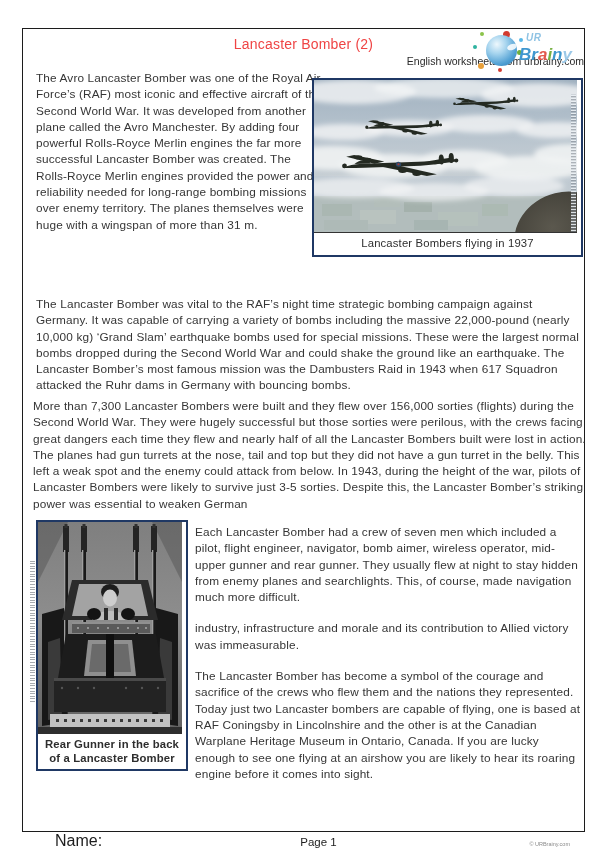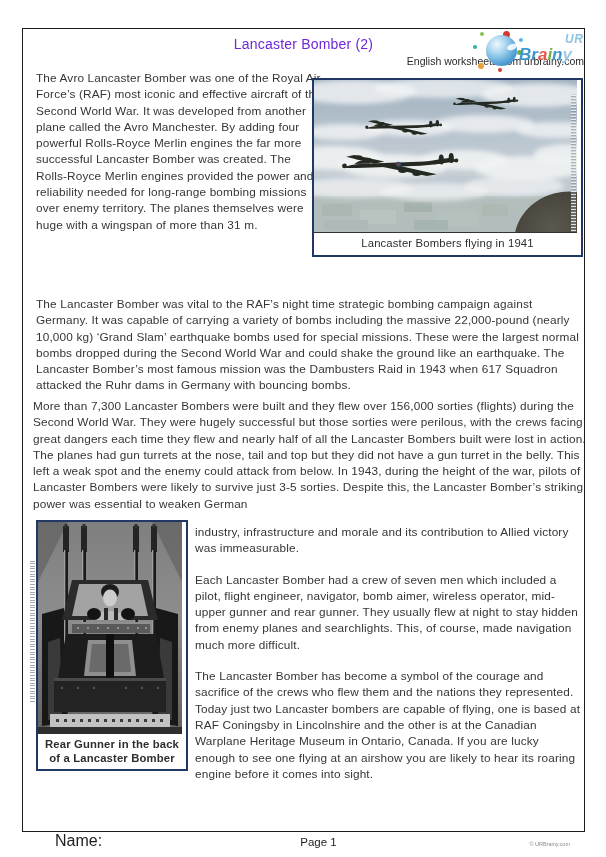--- a/index.html
+++ b/index.html
@@ -1,34 +1,34 @@
 <!DOCTYPE html>
 <html><head>
 <meta charset="utf-8">
 <style>
   html,body{margin:0;padding:0;background:#ffffff;}
   body{width:606px;height:857px;position:relative;font-family:"Liberation Sans",sans-serif;-webkit-font-smoothing:antialiased;}
   .sheet{position:absolute;left:22px;top:28px;width:561px;height:802px;border:1.6px solid #1c1c1c;background:#fff;}
   
-  .page-title{position:absolute;left:0;right:0;top:7px;text-align:center;font-size:14px;color:#6d28d9;letter-spacing:.2px;}
+  .page-title{position:absolute;left:0;right:0;top:7px;text-align:center;font-size:14px;color:#ef4444;letter-spacing:.2px;}
   .page-subtitle{position:absolute;left:0;right:0;top:26px;text-align:right;font-size:10.5px;color:#2a2a2a;}
   
   .logo{position:absolute;top:2px;right:6px;width:106px;height:44px;}
   .bubble{position:absolute;left:14px;top:4px;width:31px;height:31px;border-radius:50%;
     background:radial-gradient(circle at 35% 30%,#eef8fd 0%,#a6d4ee 32%,#4f9fd3 68%,#2c75ab 100%);}
   .shine{position:absolute;left:21px;top:9px;width:10px;height:6px;border-radius:50%;background:rgba(255,255,255,.85);transform:rotate(-22deg);}
   .dot{position:absolute;border-radius:50%;}
   .d1{left:31px;top:0;width:7px;height:7px;background:#d23b30;}
   .d2{left:45px;top:19px;width:5px;height:5px;background:#6fae3e;}
   .d3{left:6px;top:32px;width:6px;height:6px;background:#e9a03a;}
   .d4{left:8px;top:1px;width:4px;height:4px;background:#8bc34a;}
   .d5{left:26px;top:37px;width:4px;height:4px;background:#d23b30;}
   .d6{left:47px;top:7px;width:4px;height:4px;background:#58b7e8;}
   .d7{left:1px;top:14px;width:4px;height:4px;background:#2fb3a0;}
-  .logo-ur{position:absolute;left:54px;top:1px;font-size:12px;font-weight:bold;font-style:italic;color:#8fc3e4;letter-spacing:.5px;margin-left:39px;}
+  .logo-ur{position:absolute;left:54px;top:1px;font-size:10px;font-weight:bold;font-style:italic;color:#8fc3e4;letter-spacing:.5px;}
   .logo-brainy{position:absolute;left:47px;top:14px;font-size:17px;font-weight:bold;font-style:italic;letter-spacing:0;}
   
   .para{position:absolute;font-size:11.8px;line-height:16.3px;color:#353535;letter-spacing:.15px;margin:0;text-align:left;}
   .p1{left:13px;top:41px;width:287px;}
   .p2{left:13px;top:267px;width:551px;}
   .p3{left:10px;top:369px;width:553px;}
   .rightcol{position:absolute;left:172px;top:495px;width:387px;}
   .rightcol p{font-size:11.8px;line-height:16.3px;color:#353535;letter-spacing:.15px;margin:0 0 15px 0;}
   
   .figure{position:absolute;border:2px solid #1f3864;background:#fff;margin:0;padding:0;}
@@ -142,21 +142,21 @@
       <use href="#lanc" transform="translate(138,16) scale(0.56) rotate(-2)"></use>
       <use href="#lanc" transform="translate(50,38) scale(0.66) rotate(-1)"></use>
       <g transform="translate(26,72) rotate(-2)">
         <use href="#lanc"></use>
         <circle cx="58" cy="14.3" r="2.6" fill="#2e4a6b"></circle>
         <circle cx="58" cy="14.3" r="1.1" fill="#a83a30"></circle>
       </g>
 
       <ellipse cx="252" cy="158" rx="52" ry="46" fill="url(#prop)" transform="rotate(-14 252 158)"></ellipse>
     </svg>
-    <figcaption class="figcap">Lancaster Bombers flying in 1941</figcaption>
+    <figcaption class="figcap">Lancaster Bombers flying in 1937</figcaption>
     <div class="credit credit-top"></div>
   </figure>
 
   <p class="para p2">The Lancaster Bomber was vital to the RAF’s night time strategic bombing campaign against Germany. It was capable of carrying a variety of bombs including the massive 22,000-pound (nearly 10,000 kg) ‘Grand Slam’ earthquake bombs used for special missions. These were the largest normal bombs dropped during the Second World War and could shake the ground like an earthquake. The Lancaster Bomber’s most famous mission was the Dambusters Raid in 1943 when 617 Squadron attacked the Ruhr dams in Germany with bouncing bombs.</p>
   <p class="para p3">More than 7,300 Lancaster Bombers were built and they flew over 156,000 sorties (flights) during the Second World War. They were hugely successful but those sorties were perilous, with the crews facing great dangers each time they flew and nearly half of all the Lancaster Bombers built were lost in action. The planes had gun turrets at the nose, tail and top but they did not have a gun turret in the belly. This left a weak spot and the enemy could attack from below. In 1943, during the height of the war, pilots of Lancaster Bombers were likely to survive just 3-5 sorties. Despite this, the Lancaster Bomber’s striking power was essential to weaken German</p>
 
   <figure class="figure fig-bottom">
     <svg width="144" height="212" viewBox="0 0 144 212" preserveAspectRatio="none">
       <defs>
         <linearGradient id="bgg" x1="0" y1="0" x2="0" y2="1">
@@ -241,22 +241,22 @@
           <rect x="114" y="197" width="3" height="3"></rect>
           <rect x="122" y="197" width="3" height="3"></rect>
         </g>
       <rect x="0" y="205" width="144" height="7" fill="#2e2e2e"></rect>
     </svg>
     <figcaption class="figcap">Rear Gunner in the back of a Lancaster Bomber</figcaption>
     <div class="credit credit-bottom"></div>
   </figure>
 
   <div class="rightcol">
+    <p>Each Lancaster Bomber had a crew of seven men which included a pilot, flight engineer, navigator, bomb aimer, wireless operator, mid-upper gunner and rear gunner. They usually flew at night to stay hidden from enemy planes and searchlights. This, of course, made navigation much more difficult.</p>
     <p>industry, infrastructure and morale and its contribution to Allied victory was immeasurable.</p>
-    <p>Each Lancaster Bomber had a crew of seven men which included a pilot, flight engineer, navigator, bomb aimer, wireless operator, mid-upper gunner and rear gunner. They usually flew at night to stay hidden from enemy planes and searchlights. This, of course, made navigation much more difficult.</p>
     <p>The Lancaster Bomber has become a symbol of the courage and sacrifice of the crews who flew them and the nations they represented. Today just two Lancaster bombers are capable of flying, one is based at RAF Coningsby in Lincolnshire and the other is at the Canadian Warplane Heritage Museum in Ontario, Canada. If you are lucky enough to see one flying at an airshow you are likely to hear its roaring engine before it comes into sight.</p>
   </div>
 
   <div class="footer">
     <span class="name-label">Name:</span>
     <span class="page-number">Page 1</span>
     <span class="copyright">© URBrainy.com</span>
   </div>
 
 </div>

